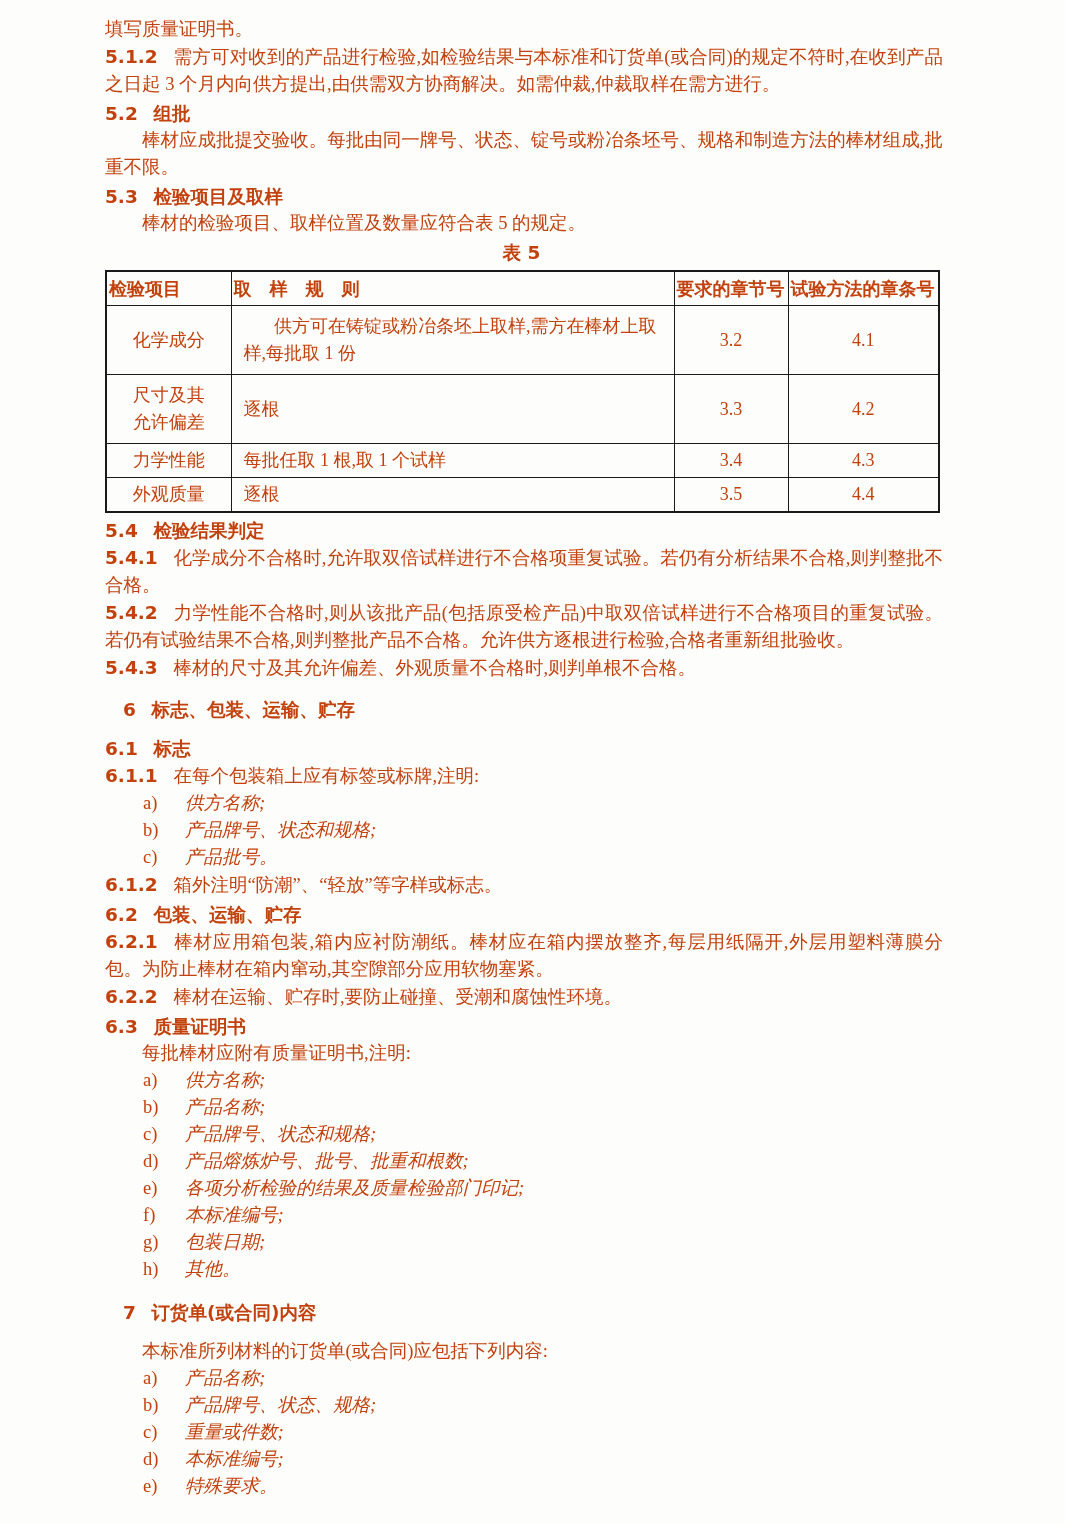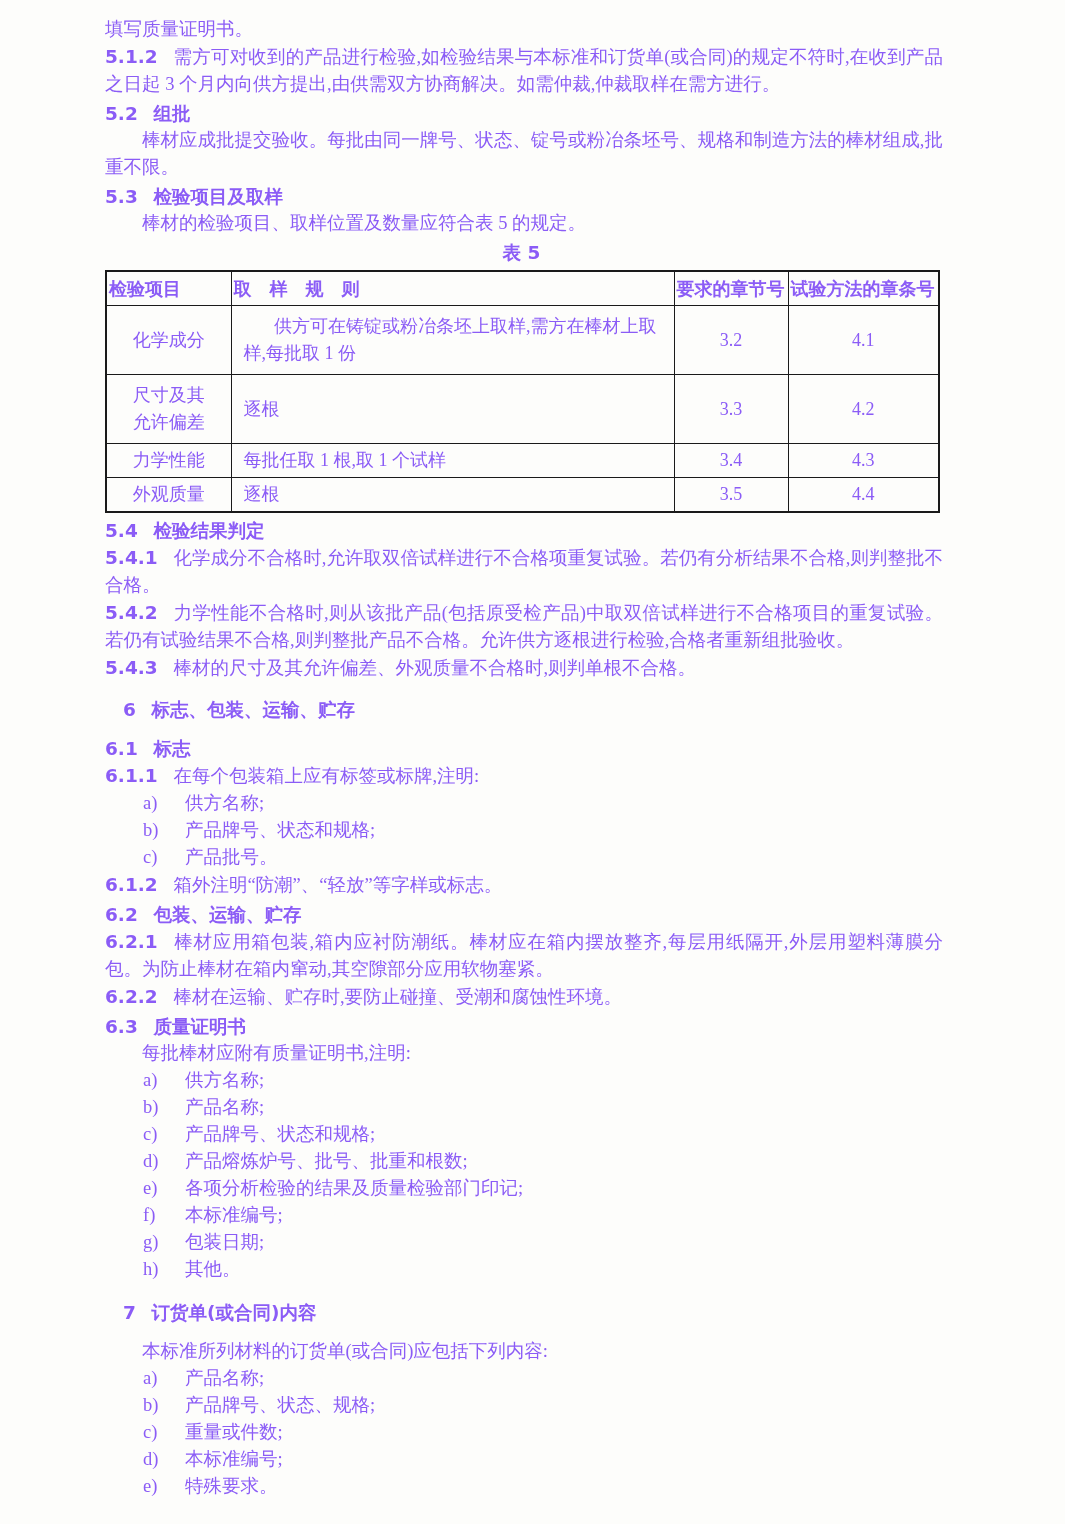--- a/index.html
+++ b/index.html
@@ -1,39 +1,39 @@
 <!DOCTYPE html>
 <html><head>
 <meta charset="utf-8">
 <style>
   html,body{margin:0;padding:0;background:#e8e8e8;}
   .page{
     width:1065px;height:1524px;box-sizing:border-box;overflow:hidden;
-    background:#fdfdfb;color:#8b5cf6;
+    background:#fdfdfb;color:#c2410c;
     padding:16px 122px 8px 105px;
     font-family:"Liberation Serif","DejaVu Serif",serif;
     font-size:18.5px;line-height:27px;text-align:justify;
   }
   p{margin:0;padding:0;}
   .indent{text-indent:2em;}
   .cnum{
     font-family:"DejaVu Sans","Liberation Sans",sans-serif;
     font-weight:bold;margin-right:0.85em;white-space:nowrap;
   }
   .h1,.h2{
     font-family:"DejaVu Sans","Liberation Sans",sans-serif;
     font-weight:bold;text-align:left;
   }
   .h1{margin-top:14px;margin-bottom:12px;margin-left:18px;}
   .h2{margin-top:2px;}
   .sec7{margin-top:16px;}
   
   .li{display:flex;padding-left:38px;}
   .lm{flex:none;width:42px;}
-  .lt{flex:1;}
+  .lt{flex:1;font-style:italic;}
   
   .tblwrap{margin:2px 0 4px 0;width:833px;}
   .tcaption{
     font-family:"DejaVu Sans","Liberation Sans",sans-serif;
     font-weight:bold;text-align:center;margin:1px 0 4px 0;
   }
   table{border-collapse:collapse;table-layout:fixed;width:833px;border:2.5px solid #1a1a1a;}
   th,td{border:1.5px solid #1a1a1a;vertical-align:middle;}
   col.w1{width:125px;}col.w2{width:443px;}col.w3{width:114px;}col.w4{width:151px;}
   th{

